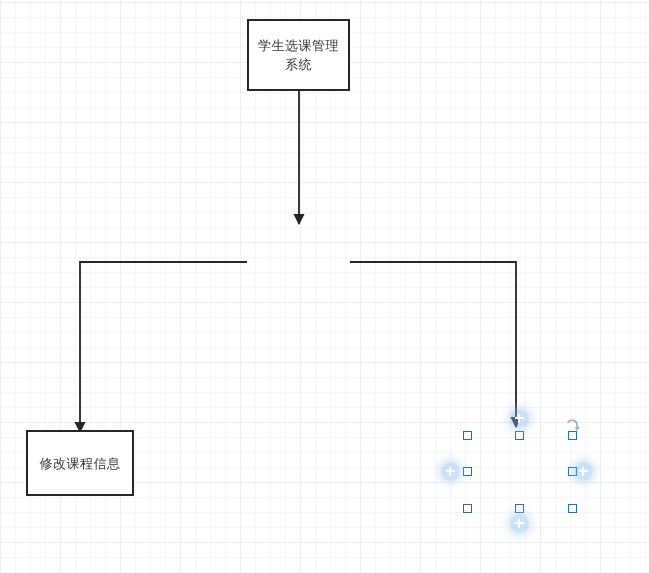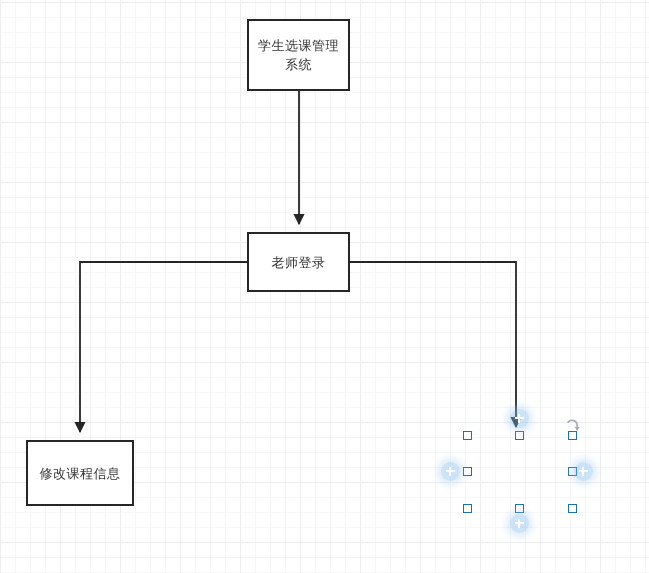--- a/index.html
+++ b/index.html
@@ -125,23 +125,22 @@
     <polyline points="299,91 299,224" fill="none" stroke="#262626" stroke-width="1.8" marker-end="url(#arrowFilled)"></polyline>
 
     <polyline points="247,262 80,262 80,432" fill="none" stroke="#262626" stroke-width="1.8" stroke-linejoin="miter" marker-end="url(#arrowFilled)"></polyline>
 
     <polyline points="350,262 516,262 516,427" fill="none" stroke="#262626" stroke-width="1.8" stroke-linejoin="miter" marker-end="url(#arrowFilled)"></polyline>
   </svg>
 
   <div class="node" id="node-root" style="left:247px; top:19px; width:103px; height:72px;">学生选课管理
 系统</div>
 
-  <div class="node" id="node-teacher-login" style="left:247px; top:232px; width:103px; height:60px;">老师登录</div>
 
-  <div class="node" id="node-modify-course" style="left:26px; top:440px; width:108px; height:66px;">修改课程信息</div>
+  <div class="node" id="node-modify-course" style="left:26px; top:430px; width:108px; height:66px;">修改课程信息</div>
 
 
   <div class="sel-layer">
 
     <div class="handle" style="left:462.5px; top:430.5px;"></div>
     <div class="handle" style="left:514.5px; top:430.5px;"></div>
     <div class="handle" style="left:567.5px; top:430.5px;"></div>
     <div class="handle" style="left:462.5px; top:466.5px;"></div>
     <div class="handle" style="left:567.5px; top:466.5px;"></div>
     <div class="handle" style="left:462.5px; top:503.5px;"></div>

